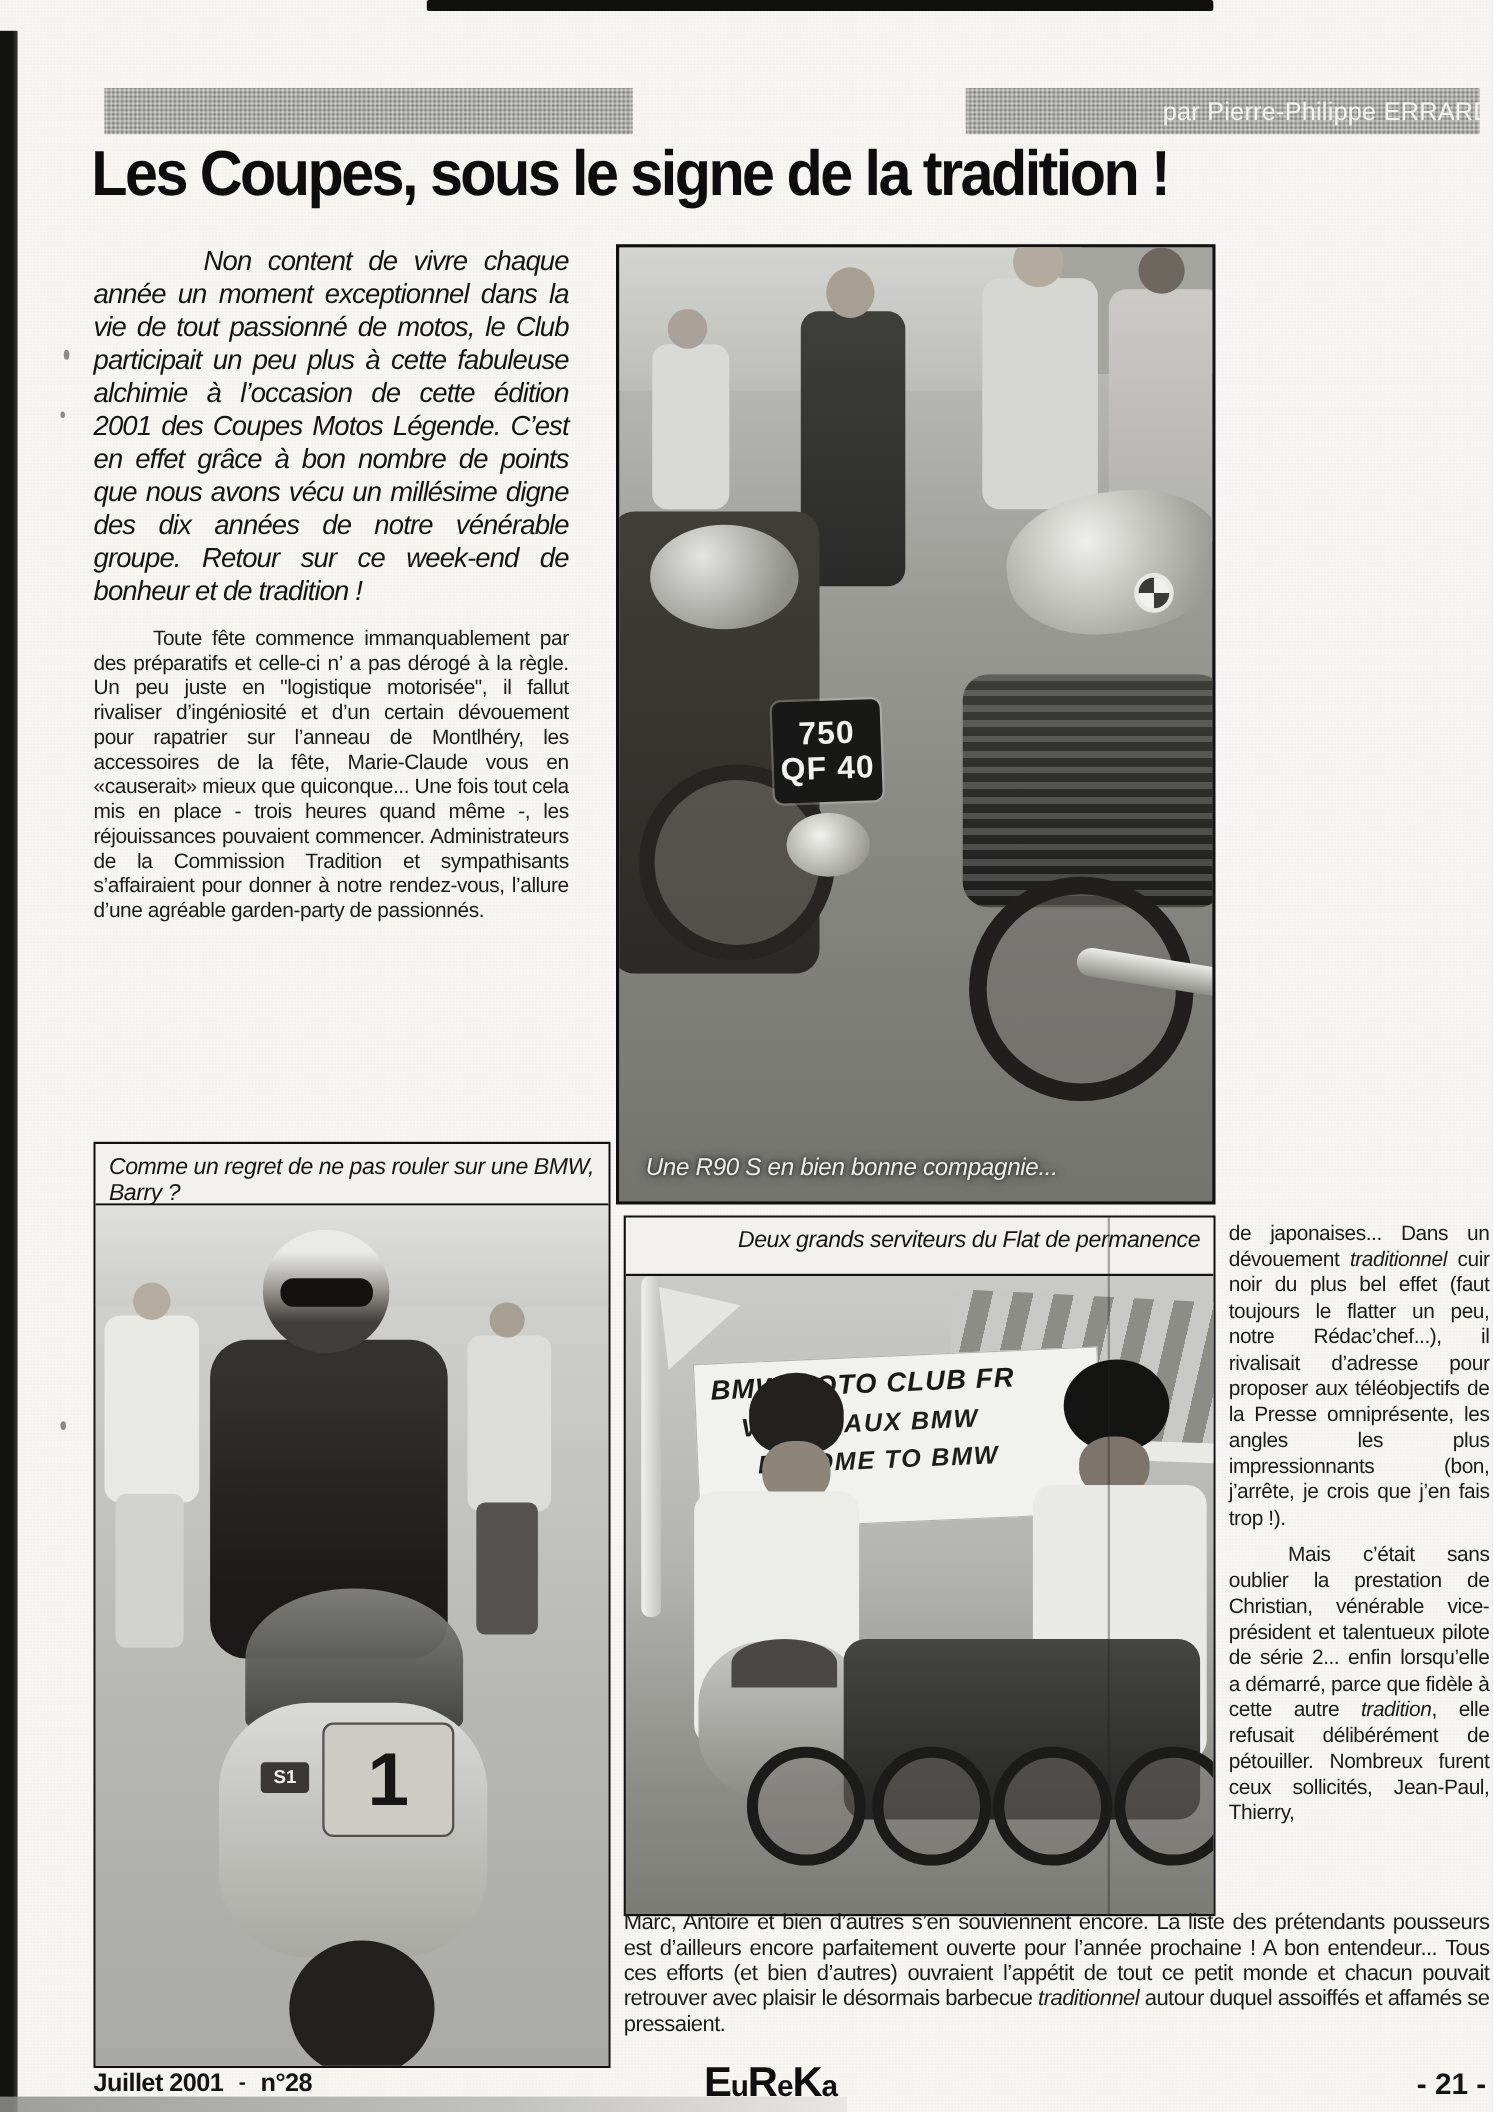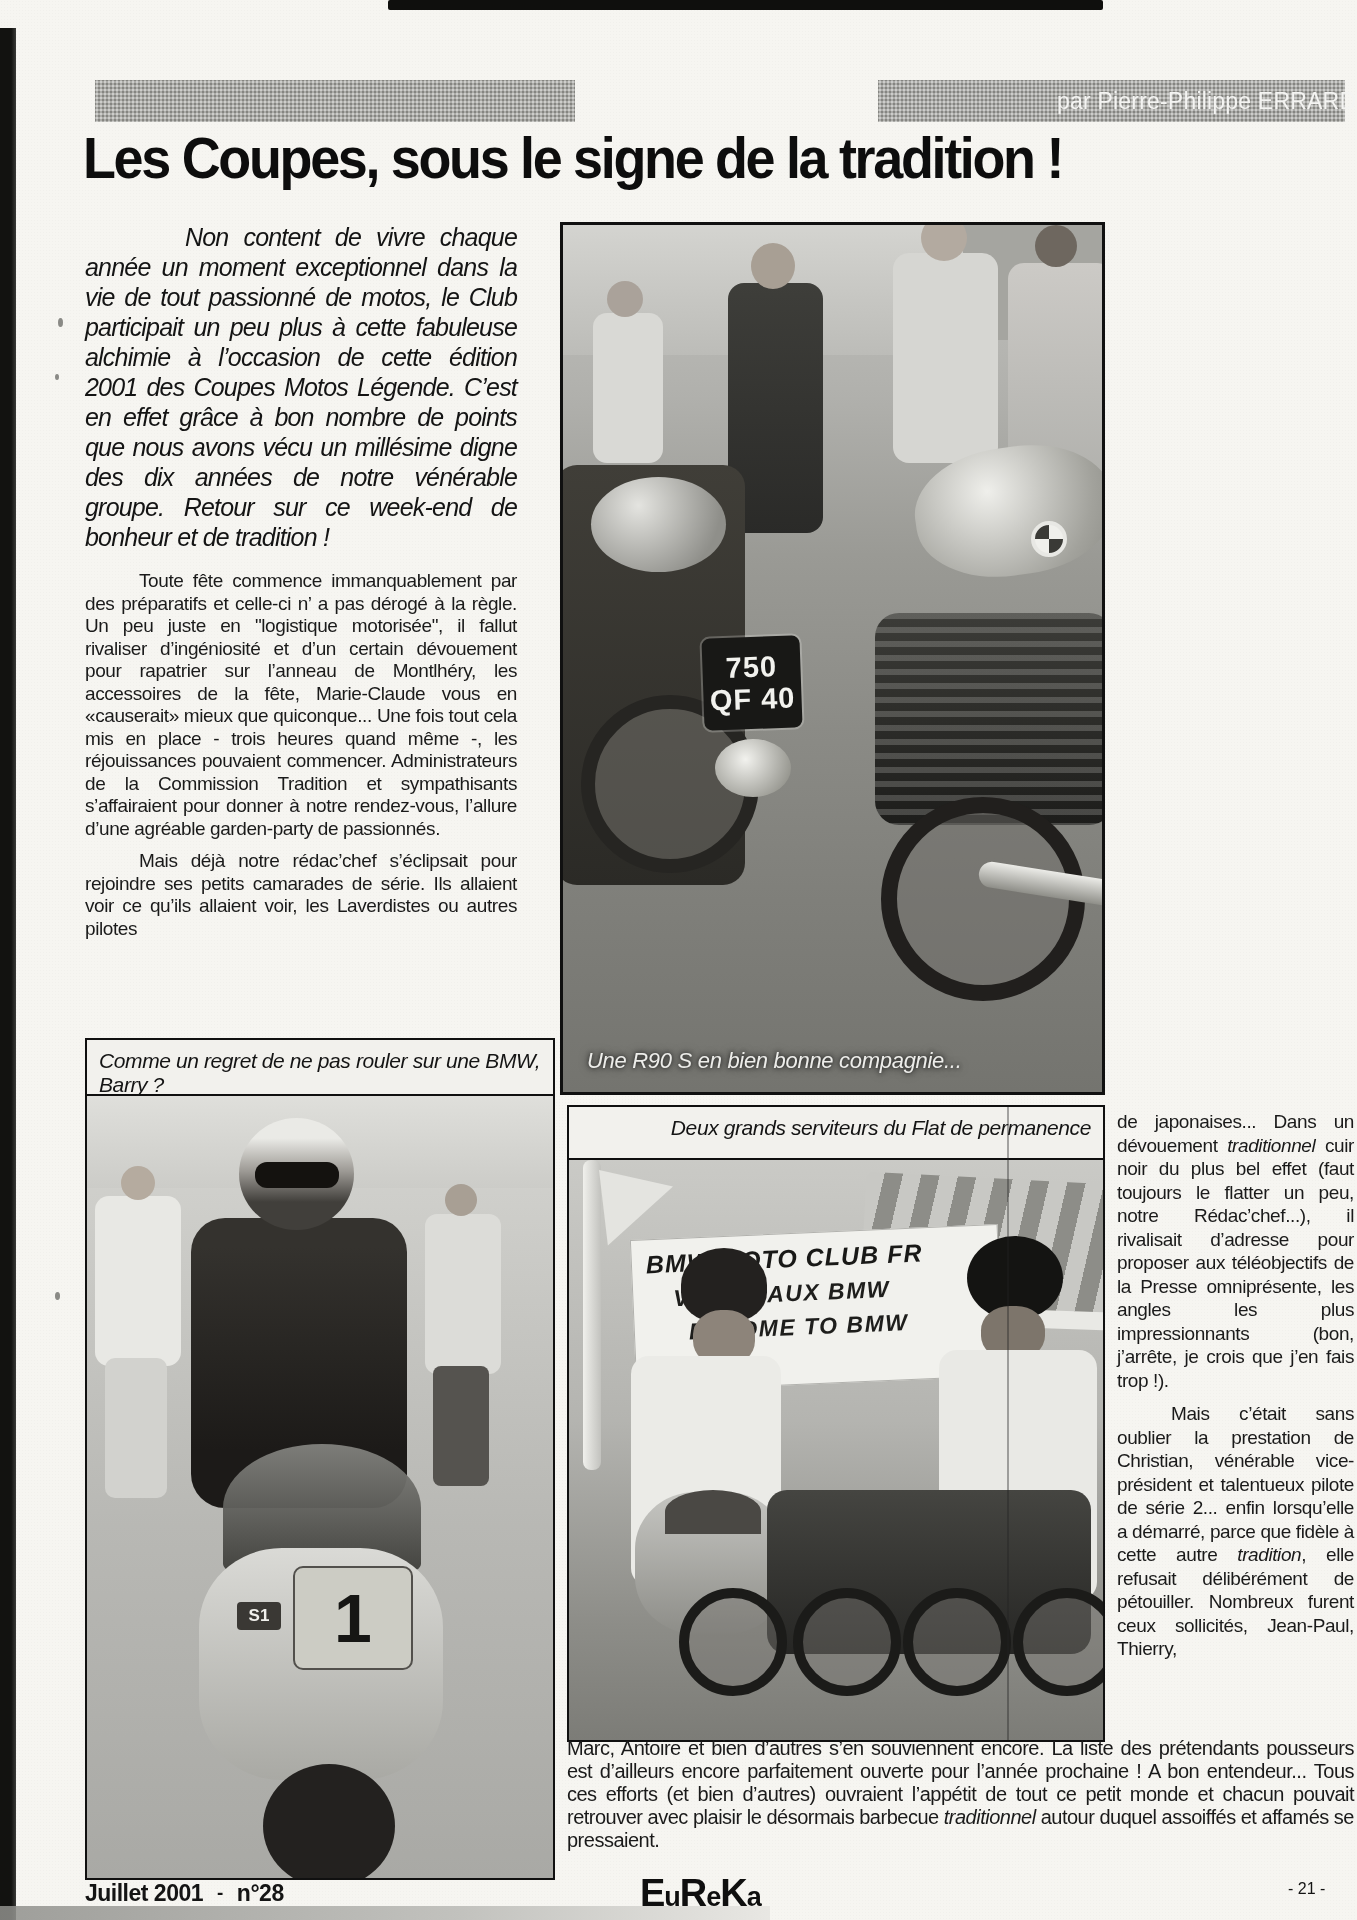--- a/index.html
+++ b/index.html
@@ -119,21 +119,21 @@
   .mp-bikes{left:198px;top:330px;width:324px;height:164px;border-radius:20px;background:linear-gradient(#454541,#262624);}
   .mp-wheel{border-radius:50%;border:10px solid #1b1b19;background:rgba(120,118,112,.45);width:88px;height:88px;top:428px;}
   .mp-crease{position:absolute;left:438px;top:0;width:2px;height:100%;background:rgba(35,35,33,.38);z-index:5;}
 
   
   .footer-left{position:absolute;left:85px;top:1880px;font-weight:bold;font-size:23px;color:#141414;letter-spacing:-0.5px;}
   .footer-left .sep{margin:0 14px;font-size:19px;vertical-align:2px;}
   .footer-logo{position:absolute;left:640px;top:1872px;font-weight:bold;color:#0f0f0f;letter-spacing:-1px;}
   .footer-logo .big{font-size:38px;}
   .footer-logo .small{font-size:27px;}
-  .footer-page{position:absolute;left:1288px;top:1880px;font-weight:normal;font-size:16px;color:#141414;}
+  .footer-page{position:absolute;left:1288px;top:1880px;font-weight:bold;font-size:27px;color:#141414;}
 </style>
 </head>
 <body>
 
 <div id="page">
 
   <div class="scan-left"></div>
   <div class="scan-top"></div>
   <div class="scan-bottom"></div>
   <div class="speck" style="left:58px;top:318px;width:5px;height:9px;"></div>
@@ -141,21 +141,20 @@
   <div class="speck" style="left:55px;top:1292px;width:5px;height:8px;"></div>
 
   <div class="hdr-bar hdr-bar-left"></div>
   <div class="hdr-bar hdr-bar-right"></div>
   <span class="byline">par Pierre-Philippe ERRARD</span>
   <h1 class="headline">Les Coupes, sous le signe de la tradition !</h1>
 
   <div class="left-col">
     <p class="intro">Non content de vivre chaque année un moment exceptionnel dans la vie de tout passionné de motos, le Club participait un peu plus à cette fabuleuse alchimie à l’occasion de cette édition 2001 des Coupes Motos Légende. C’est en effet grâce à bon nombre de points que nous avons vécu un millésime digne des dix années de notre vénérable groupe. Retour sur ce week-end de bonheur et de tradition !</p>
     <p class="body-p indent">Toute fête commence immanquablement par des préparatifs et celle-ci n’ a pas dérogé à la règle. Un peu juste en "logistique motorisée", il fallut rivaliser d’ingéniosité et d’un certain dévouement pour rapatrier sur l’anneau de Montlhéry, les accessoires de la fête, Marie-Claude vous en «causerait» mieux que quiconque... Une fois tout cela mis en place - trois heures quand même -, les réjouissances pouvaient commencer. Administrateurs de la Commission Tradition et sympathisants s’affairaient pour donner à notre rendez-vous, l’allure d’une agréable garden-party de passionnés.</p>
-    <p class="body-p indent">Mais déjà notre rédac’chef s’éclipsait pour rejoindre ses petits camarades de série. Ils allaient voir ce qu’ils allaient voir, les Laverdistes ou autres pilotes</p>
   </div>
 
   <figure class="photo-top">
     <div class="shape tp-wall"></div>
     <div class="shape tp-wall2"></div>
     <div class="shape tp-p1"></div>
     <div class="head" style="left:44px;top:56px;width:36px;height:36px;background:#aaa29a;"></div>
     <div class="shape tp-p2"></div>
     <div class="head" style="left:188px;top:18px;width:44px;height:46px;background:#a89f94;"></div>
     <div class="shape tp-p3"></div>

